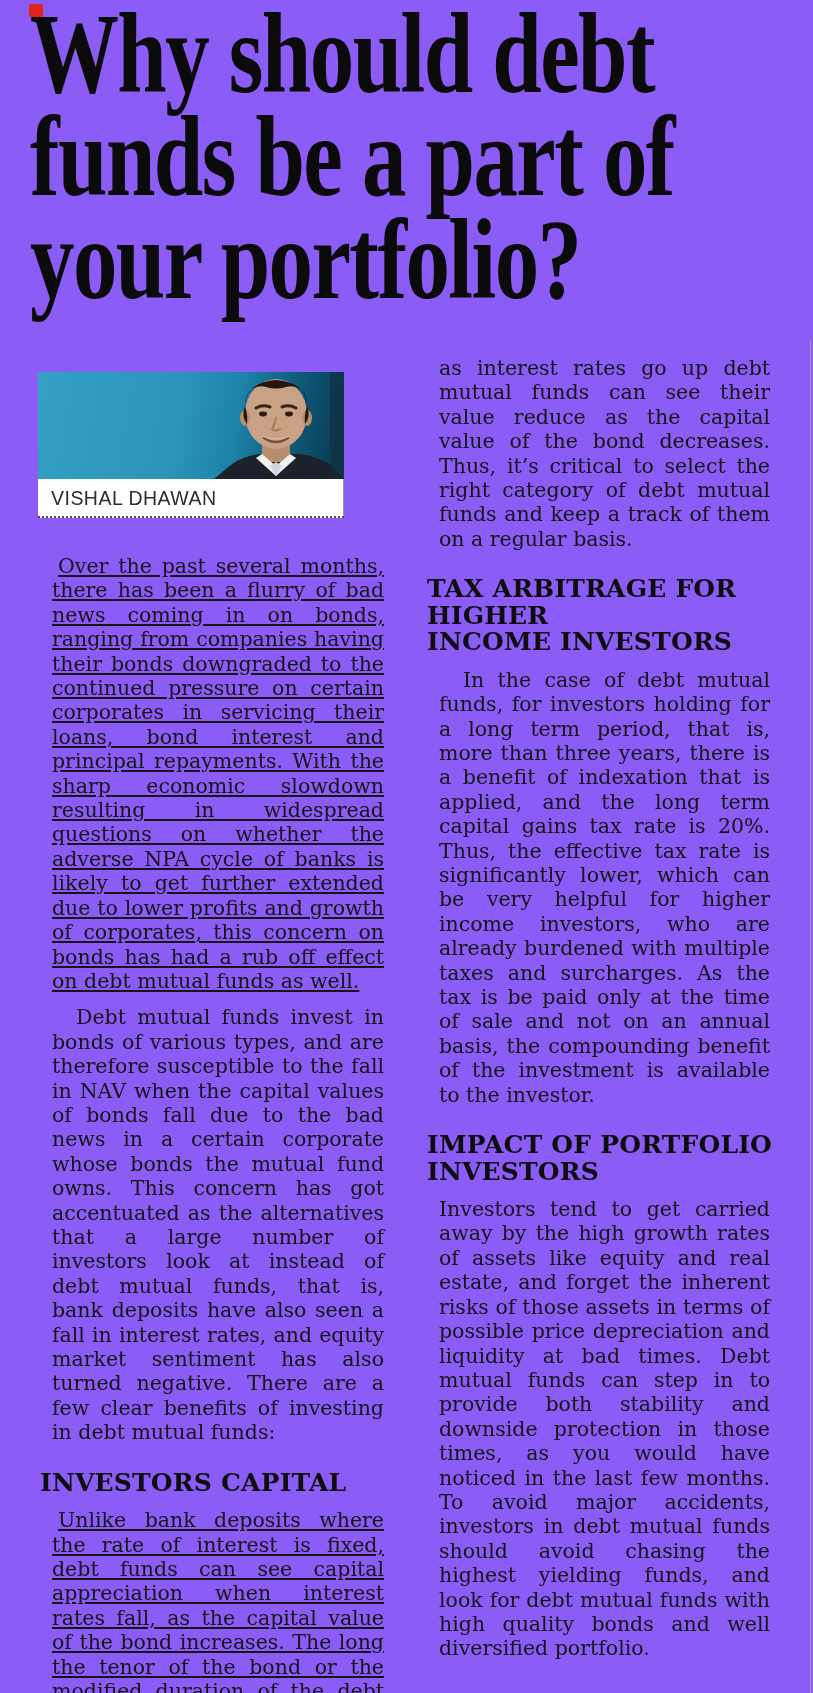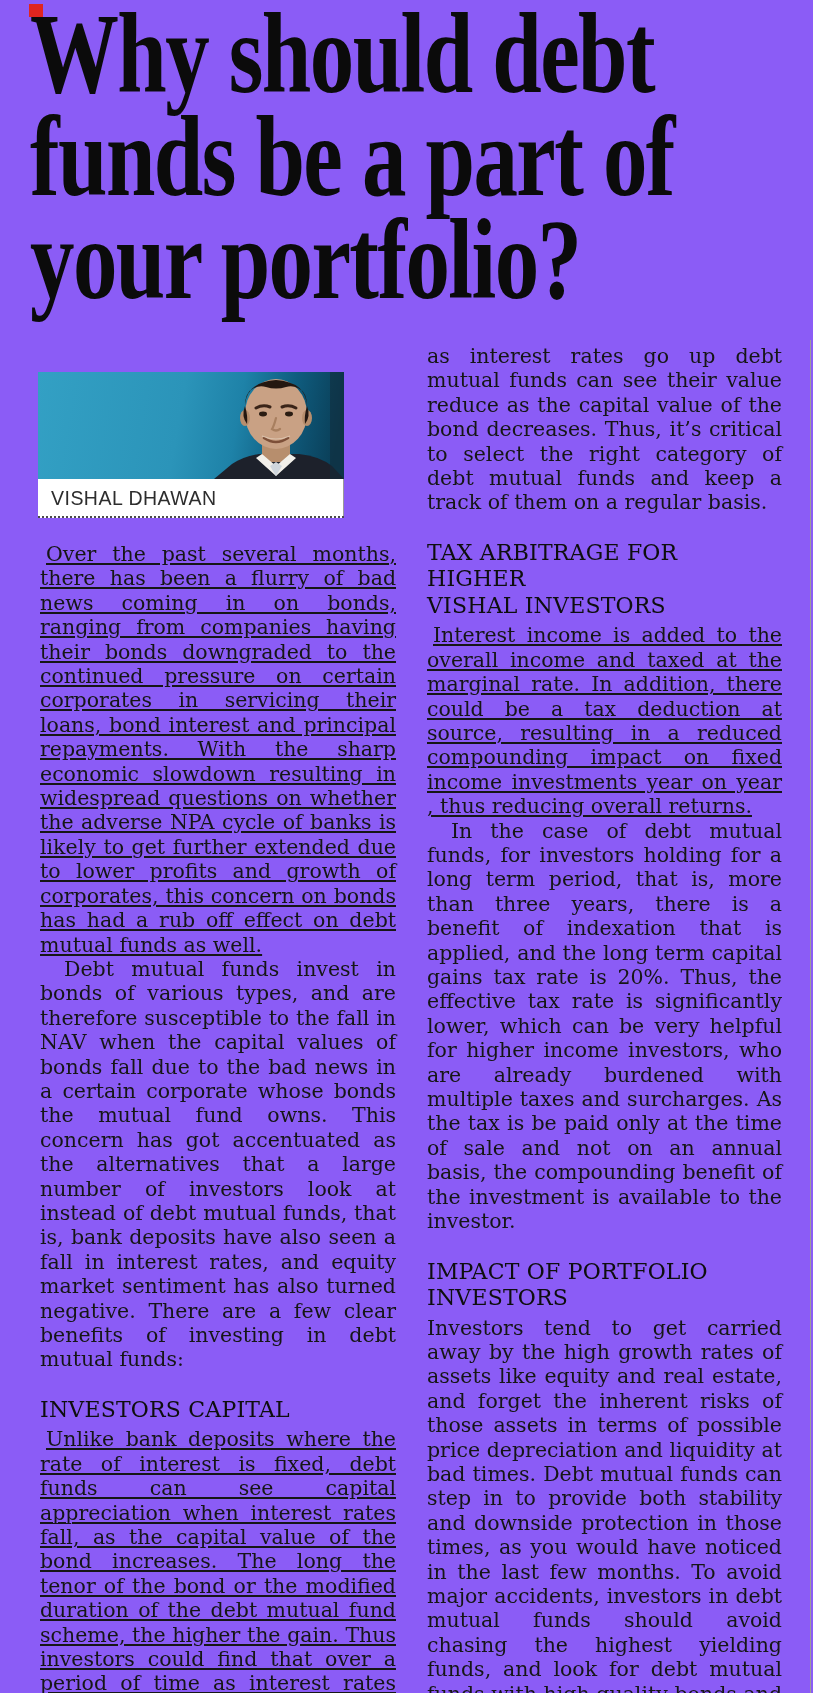--- a/index.html
+++ b/index.html
@@ -23,24 +23,24 @@
   .photo svg{position:absolute;right:0;bottom:0;display:block;}
   .caption{position:relative;border-right:1px solid #9a9a9a;padding:7px 16px 6px 13px;background:#fff;}
   .caption-text{display:inline-block;font-family:"Liberation Sans",sans-serif;font-size:21px;
                 color:#2d2d2d;letter-spacing:.5px;transform:scaleX(.93);transform-origin:0 50%;
                 white-space:nowrap;}
 
   
   .col{position:absolute;}
   .col-left{left:40px;top:542px;width:356px;}
   .col-right{left:427px;top:344px;width:355px;}
-  .col p{margin:0;font-size:20.5px;line-height:24.4px;text-align:justify;color:#161616;}
+  .col p{margin:12px;font-size:20.5px;line-height:24.4px;text-align:justify;color:#161616;}
   p.ind{text-indent:24px;}
   p.sp{text-indent:6px;text-decoration:underline;}
-  .sec-heading{margin:25px 0 4px 0;font-size:22px;line-height:26.5px;font-weight:normal;
+  .sec-heading{margin:25px 0 4px 0;font-size:25px;line-height:26.5px;font-weight:bold;
                color:#0e0e0e;letter-spacing:.2px;}
   .sec-heading span{display:block;}
 
   
   .edge-rule{position:absolute;right:2px;top:340px;width:1px;height:1353px;background:#9c9c9c;}
 </style>
 </head>
 <body>
 
 <div id="page">
@@ -95,23 +95,22 @@
     <h3 class="sec-heading">
       <span>INVESTORS CAPITAL</span>
     </h3>
     <p class="sp">Unlike bank deposits where the rate of interest is fixed, debt funds can see capital appreciation when interest rates fall, as the capital value of the bond increases. The long the tenor of the bond or the modified duration of the debt mutual fund scheme, the higher the gain. Thus investors could find that over a period of time as interest rates fall in countries, debt mutual funds can give investors the opportunity to take advantage of falling interest rates. Investors also need to remember that</p>
   </div>
 
   <div class="col col-right">
     <p>as interest rates go up debt mutual funds can see their value reduce as the capital value of the bond decreases. Thus, it’s critical to select the right category of debt mutual funds and keep a track of them on a regular basis.</p>
     <h3 class="sec-heading">
       <span>TAX ARBITRAGE FOR HIGHER</span>
-      <span>VISHAL INVESTORS</span>
+      <span>INCOME INVESTORS</span>
     </h3>
-    <p class="sp">Interest income is added to the overall income and taxed at the marginal rate. In addition, there could be a tax deduction at source, resulting in a reduced compounding impact on fixed income investments year on year , thus reducing overall returns.</p>
     <p class="ind">In the case of debt mutual funds, for investors holding for a long term period, that is, more than three years, there is a benefit of indexation that is applied, and the long term capital gains tax rate is 20%. Thus, the effective tax rate is significantly lower, which can be very helpful for higher income investors, who are already burdened with multiple taxes and surcharges. As the tax is be paid only at the time of sale and not on an annual basis, the compounding benefit of the investment is available to the investor.</p>
     <h3 class="sec-heading">
       <span>IMPACT OF PORTFOLIO</span>
       <span>INVESTORS</span>
     </h3>
     <p>Investors tend to get carried away by the high growth rates of assets like equity and real estate, and forget the inherent risks of those assets in terms of possible price depreciation and liquidity at bad times. Debt mutual funds can step in to provide both stability and downside protection in those times, as you would have noticed in the last few months. To avoid major accidents, investors in debt mutual funds should avoid chasing the highest yielding funds, and look for debt mutual funds with high quality bonds and well diversified portfolio.</p>
 
   </div>
 
   <div class="edge-rule"></div>

